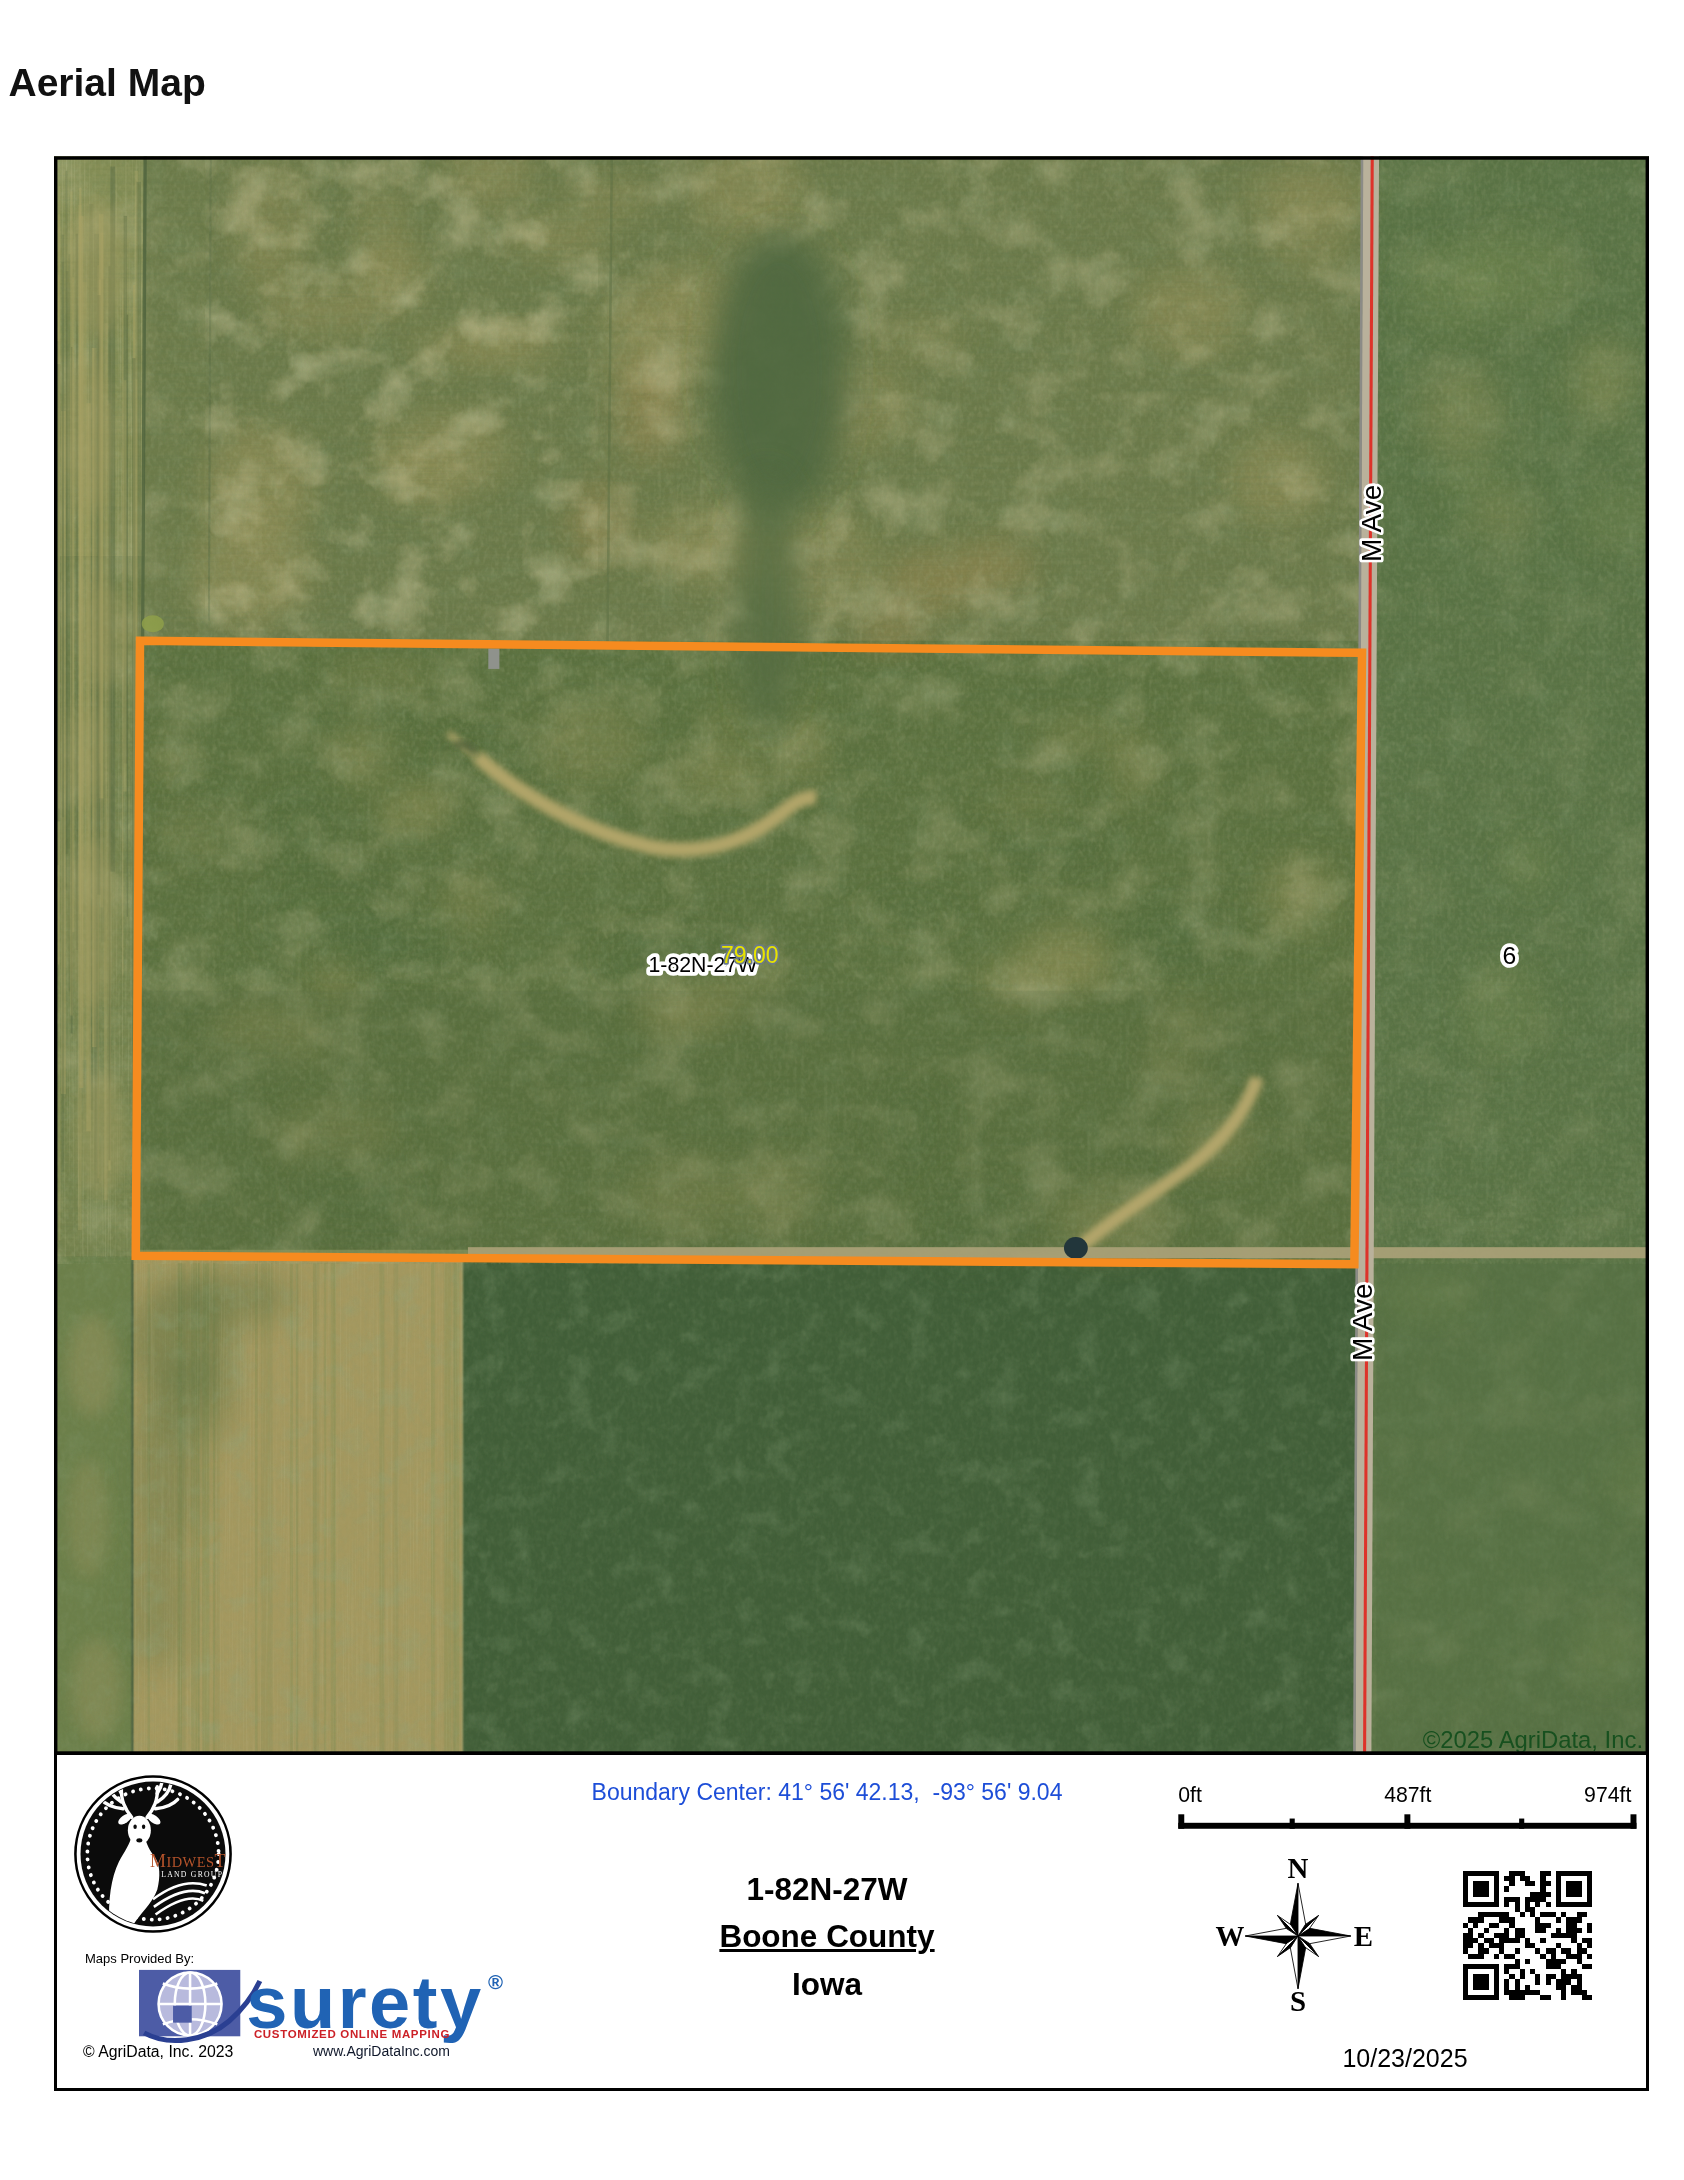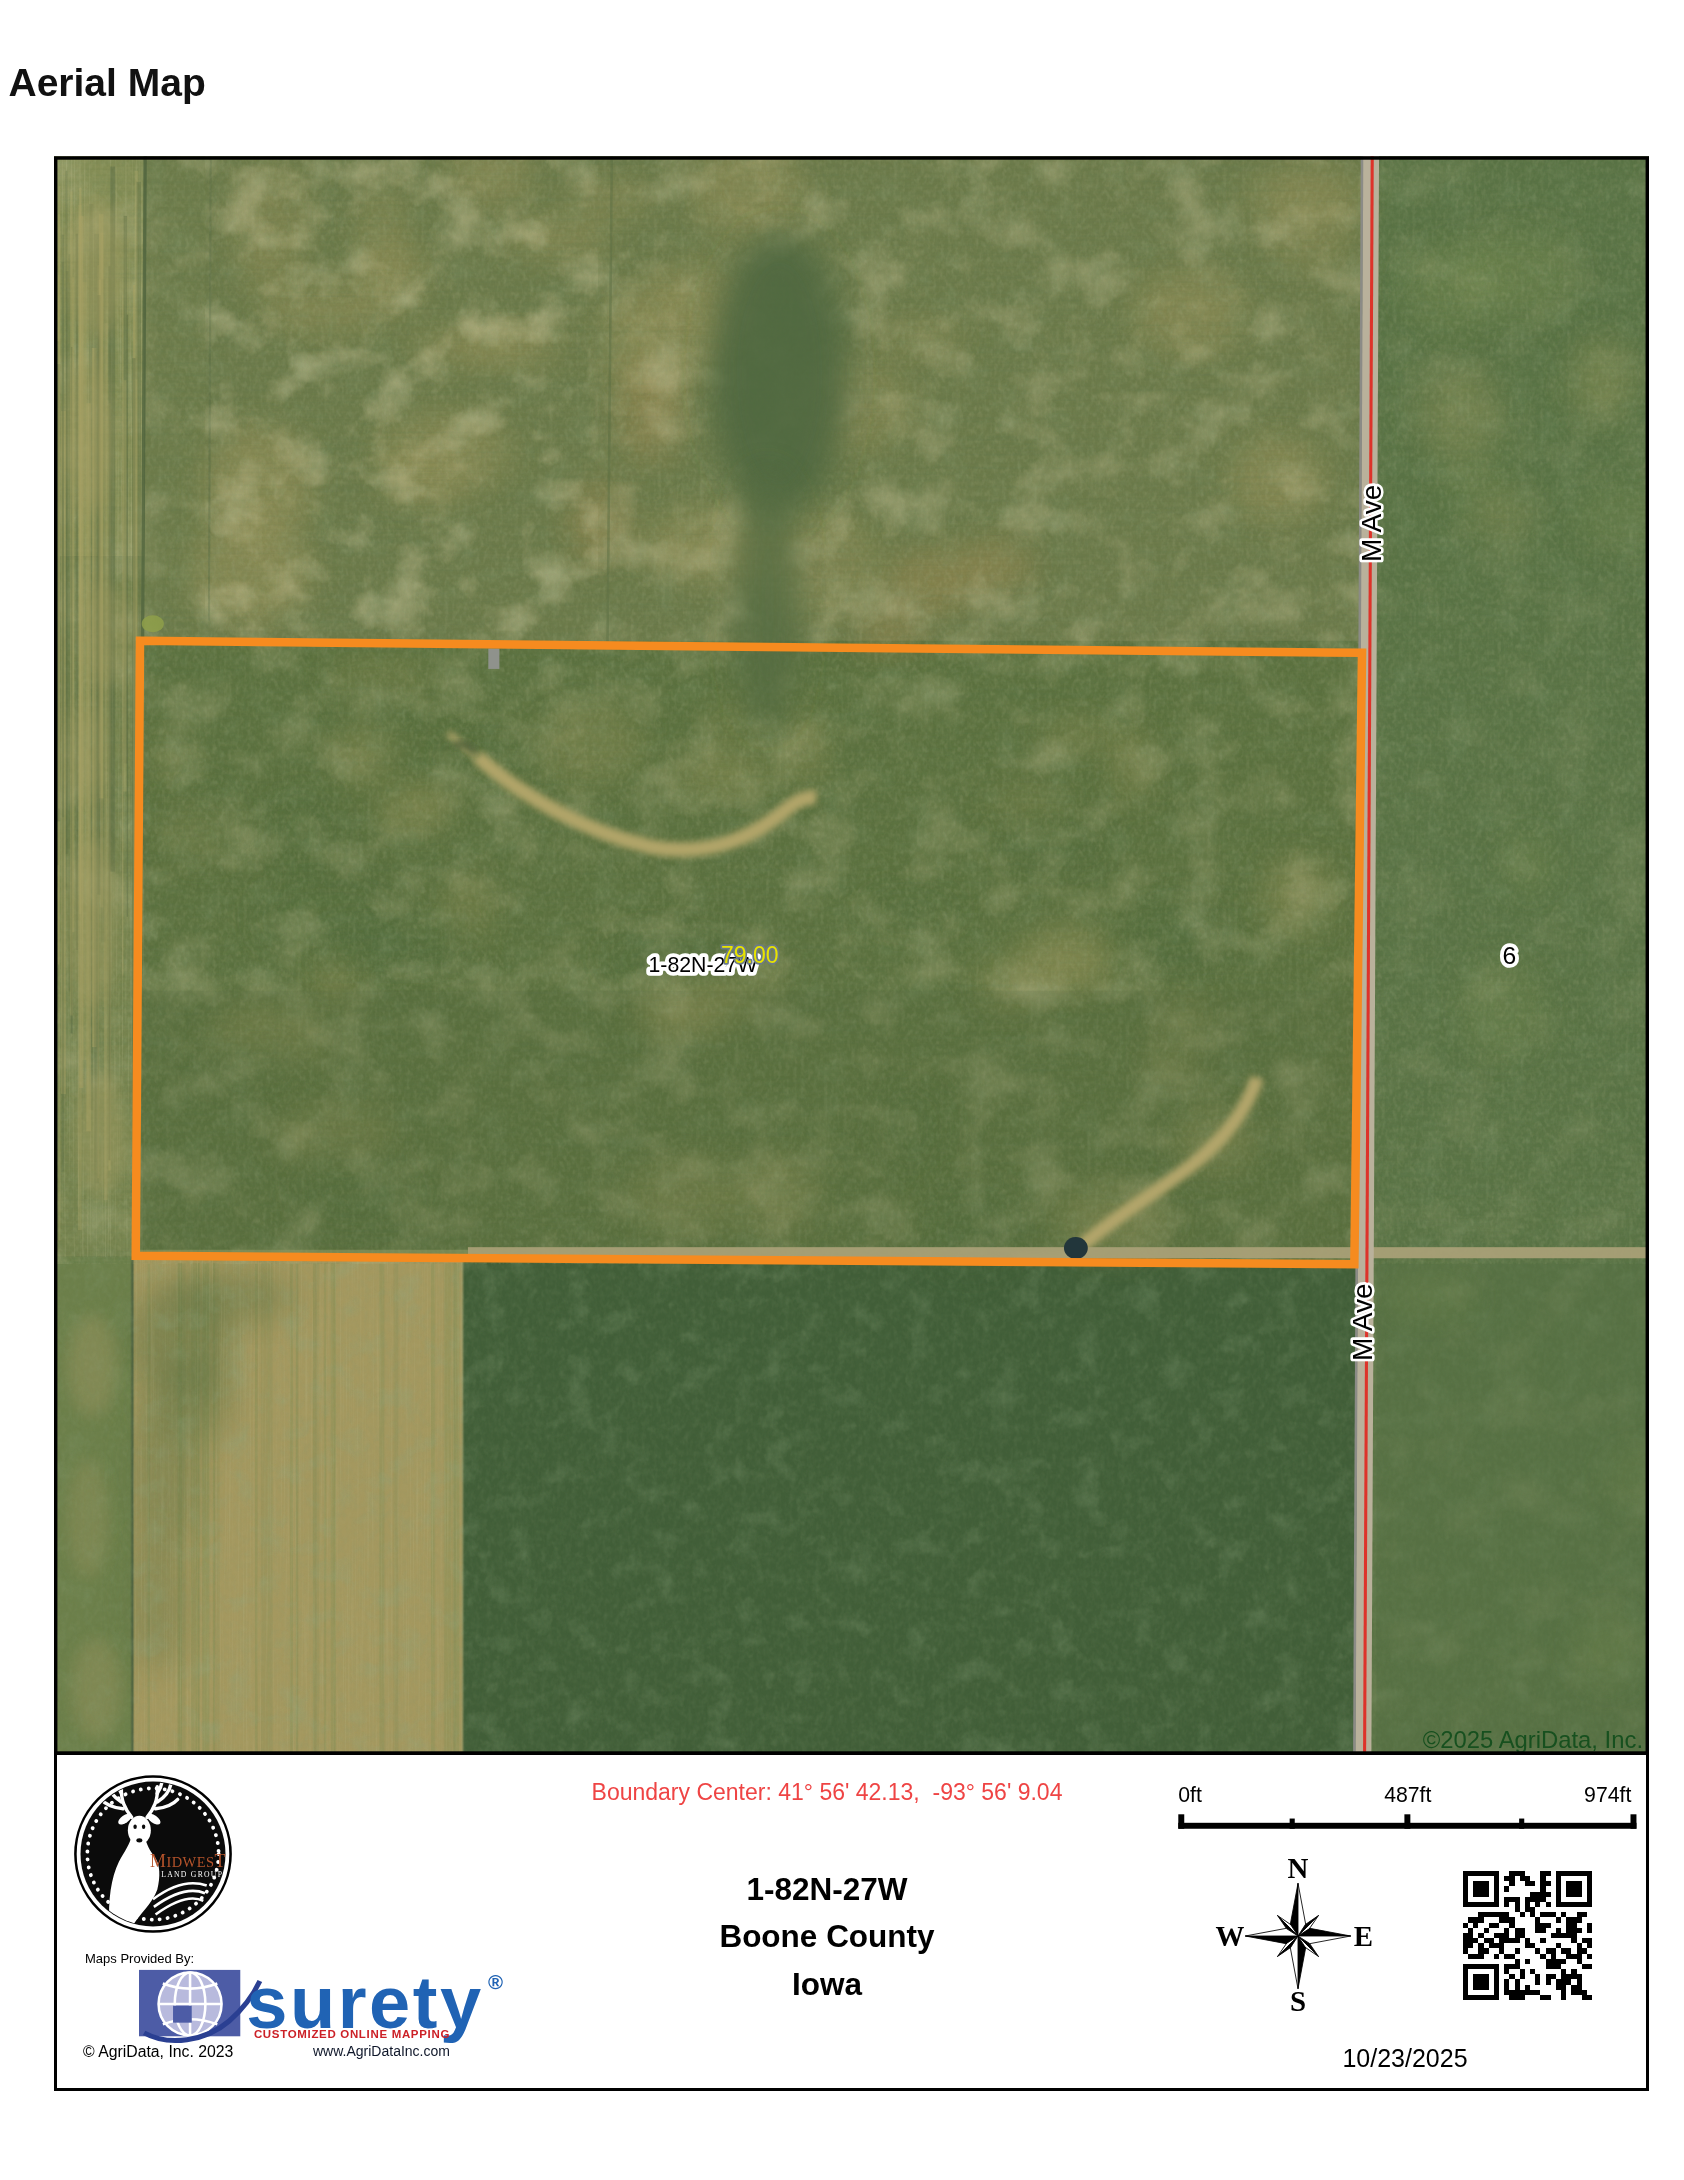--- a/index.html
+++ b/index.html
@@ -405,25 +405,25 @@
   <text x="410" y="25" font-family="Liberation Sans,sans-serif" font-size="24" font-weight="bold" fill="#2063b4">®</text>
 
   <text x="135" y="82" font-family="Liberation Sans,sans-serif" font-size="13.5" font-weight="bold" fill="#cc2127" letter-spacing="0.8">CUSTOMIZED ONLINE MAPPING</text>
 </svg>
 </div>
 
 <div class="abs" style="left:83px;top:2043px;font-size:15.8px;color:#000;">© AgriData, Inc. 2023</div>
 
 <div class="abs" style="left:313px;top:2043px;font-size:14px;color:#0f172a;">www.AgriDataInc.com</div>
 
-<div class="abs" style="left:827px;top:1779px;transform:translateX(-50%);font-size:23px;white-space:nowrap;color:#ef4444;text-align:right;">Boundary Center: 41° 56' 42.13,&nbsp; -93° 56' 9.04</div>
+<div class="abs" style="left:827px;top:1779px;transform:translateX(-50%);font-size:23px;white-space:nowrap;color:#1d4ed8;text-align:right;">Boundary Center: 41° 56' 42.13,&nbsp; -93° 56' 9.04</div>
 
 <div class="abs" style="left:827px;top:1871px;transform:translateX(-50%);font-size:31.5px;font-weight:bold;white-space:nowrap;color:#000;">1-82N-27W</div>
 
-<div class="abs" style="left:827px;top:1918px;transform:translateX(-50%);font-size:31.5px;font-weight:bold;white-space:nowrap;color:#000;">Boone County</div>
+<div class="abs" style="left:827px;top:1918px;transform:translateX(-50%);font-size:31.5px;font-weight:bold;white-space:nowrap;color:#000;text-decoration:underline;">Boone County</div>
 
 <div class="abs" style="left:827px;top:1966px;transform:translateX(-50%);font-size:31.5px;font-weight:bold;white-space:nowrap;color:#000;">Iowa</div>
 
 <div class="abs" style="left:1171px;top:1782px;width:477px;height:51px;">
 <svg width="477" height="51" viewBox="0 0 560 60" xmlns="http://www.w3.org/2000/svg">
   <text x="8" y="24" font-size="25" font-family="Liberation Sans,sans-serif">0ft</text>
   <text x="278" y="24" font-size="25" font-family="Liberation Sans,sans-serif" text-anchor="middle">487ft</text>
   <text x="541" y="24" font-size="25" font-family="Liberation Sans,sans-serif" text-anchor="end">974ft</text>
   <rect x="8" y="48" width="539" height="7" fill="#000"></rect>
   <rect x="8" y="38" width="7" height="17" fill="#000"></rect>

